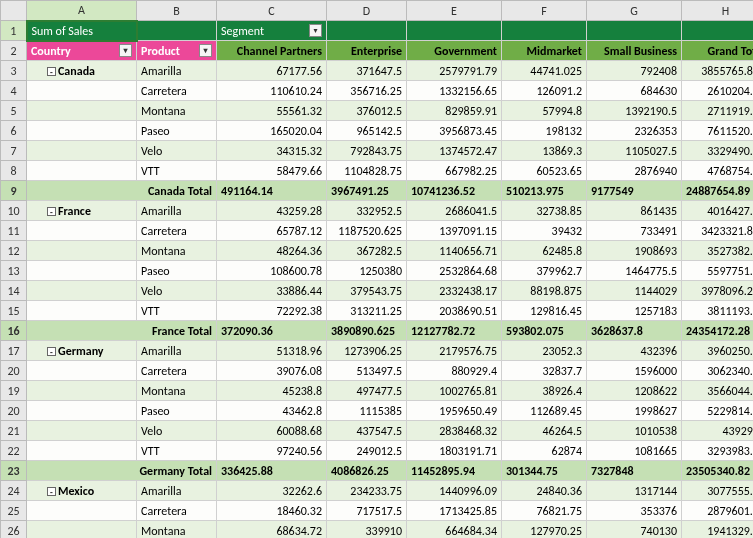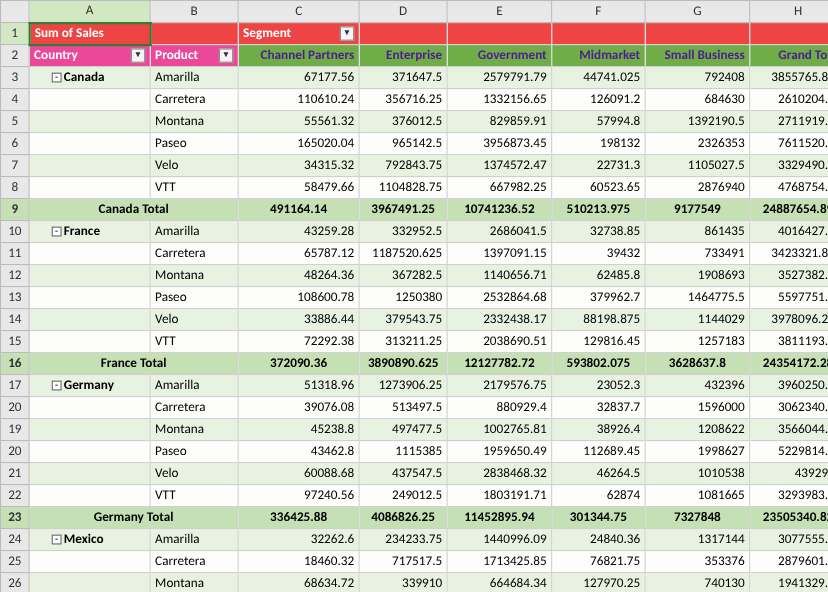--- a/index.html
+++ b/index.html
@@ -4,34 +4,34 @@
 <style>
 * { box-sizing: border-box; margin: 0; padding: 0; }
 body { font-family: Calibri, Arial, sans-serif; font-size: 12px; background: #fff; width: 753px; }
 table { border-collapse: collapse; width: 100%; table-layout: fixed; }
 td, th { border: 1px solid #d0d0d0; padding: 2px 4px; height: 20px; overflow: hidden; white-space: nowrap; }
 .col-hdr { background: #e8e8e8; text-align: center; font-weight: normal; color: #333; border: 1px solid #bbb; }
 .row-hdr { background: #e8e8e8; text-align: center; font-weight: normal; color: #333; border: 1px solid #bbb; }
 .sel-col { background: #d2e8c2; }
 .sel-row { background: #d2e8c2; }
 .sel-cell { border: 2px solid #2e7d32; background: #fff; }
-.h1 { background: #ef4444; color: #fff; font-weight: bold; }
+.h1 { background: #15803d; color: #fff; font-weight: normal; }
 .h2 { background: #ec4899; color: #fff; font-weight: bold; }
-.h3 { background: #70ad47; color: #4c1d95; font-weight: bold; text-align: right; }
+.h3 { background: #70ad47; color: #000000; font-weight: bold; text-align: right; }
 .total-row td { background: #c5e0b4; font-weight: bold; }
-.total-row td.num { text-align: center; }
+.total-row td.num { text-align: left; }
 .stripe-a td.data { background: #e8f2e0; }
 .stripe-b td.data { background: #fdfdfb; }
 .stripe-a td.num, .stripe-b td.num { text-align: right; }
 .stripe-a td.txt, .stripe-b td.txt { text-align: left; }
 .country-cell { font-weight: bold; padding-left: 20px; }
 .collapse-box { display: inline-block; width: 9px; height: 9px; border: 1px solid #666; line-height: 7px; font-size: 9px; text-align: center; margin-right: 2px; vertical-align: middle; background: #fff; color: #333; }
 .drop { float: right; width: 13px; height: 13px; border: 1px solid #888; background: #f5f5f5; font-size: 8px; line-height: 11px; text-align: center; color: #333; }
 .num { text-align: right; }
-.txt { text-align: center; }
+.txt { text-align: right; }
 </style>
 </head>
 <body>
 
 <table>
 <colgroup>
 <col style="width:26px">
       <col style="width:110px">
       <col style="width:80px">
       <col style="width:110px">
@@ -121,21 +121,21 @@
         <td class="data num">2326353</td>
         <td class="data num">7611520.99</td>
       </tr>
       <tr class="stripe-a">
         <td class="row-hdr">7</td>
         <td class="data txt country-cell"></td>
         <td class="data txt">Velo</td>
         <td class="data num">34315.32</td>
         <td class="data num">792843.75</td>
         <td class="data num">1374572.47</td>
-        <td class="data num">22731.3</td>
+        <td class="data num">13869.3</td>
         <td class="data num">1105027.5</td>
         <td class="data num">3329490.34</td>
       </tr>
       <tr class="stripe-b">
         <td class="row-hdr">8</td>
         <td class="data txt country-cell"></td>
         <td class="data txt">VTT</td>
         <td class="data num">58479.66</td>
         <td class="data num">1104828.75</td>
         <td class="data num">667982.25</td>

